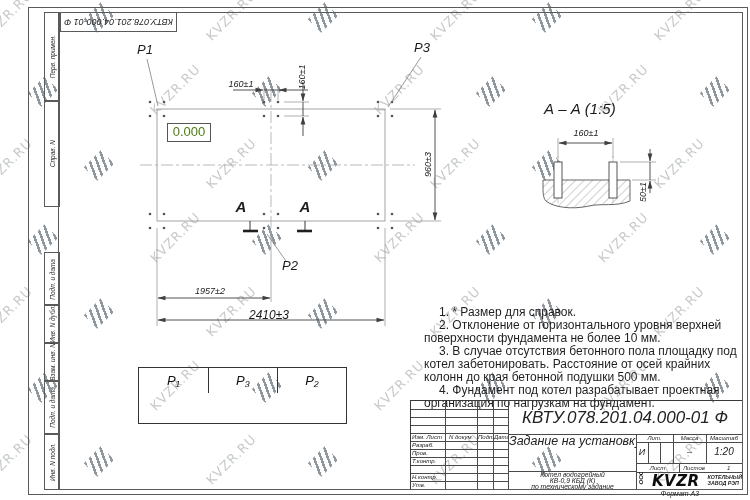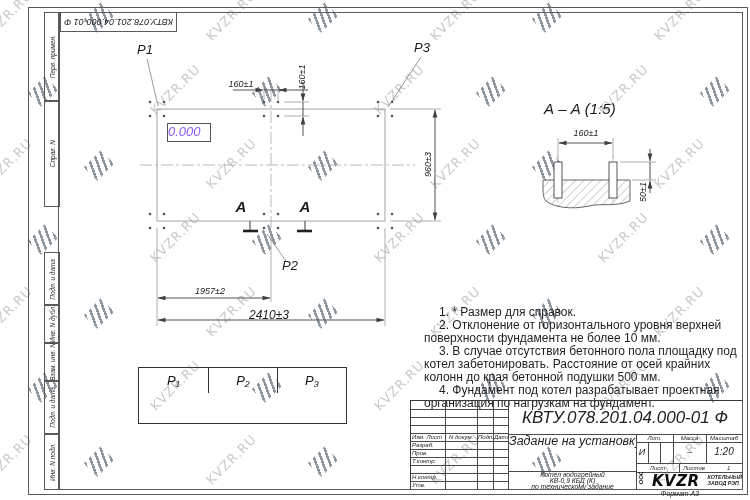--- a/index.html
+++ b/index.html
@@ -23,21 +23,21 @@
   .sideb{position:absolute;left:44px;width:14px;border:1px solid #5a5a5a;z-index:2;
          display:flex;align-items:center;justify-content:center;background:transparent;}
   .sideb span{writing-mode:vertical-rl;transform:rotate(180deg);font-size:6.5px;
               font-style:italic;color:#333;white-space:nowrap;}
   
   #topstamp{position:absolute;left:60px;top:12px;width:115px;height:18px;border:1px solid #5a5a5a;
             z-index:3;display:flex;align-items:center;justify-content:center;}
   #topstamp span{transform:rotate(180deg);font-size:9px;font-style:italic;color:#222;}
   
   #elev{position:absolute;left:167px;top:123px;width:42px;height:17px;border:1px solid #555;
-        z-index:3;font-style:italic;font-size:13px;line-height:16px;color:#8b5cf6;}
+        z-index:3;font-size:13px;text-align:center;line-height:16px;color:#4d7c0f;}
   
   #notes{position:absolute;left:424px;top:306px;width:313px;z-index:3;
          font-size:12px;line-height:13px;color:#1f1f1f;}
   #notes p{margin:0;text-indent:15px;}
   
   #ltab{position:absolute;left:138px;top:367px;width:207px;height:55px;z-index:3;
         border:1px solid #333;display:grid;grid-template-columns:1fr 1fr 1fr;
         grid-template-rows:25px 28px;}
   #ltab div{display:flex;align-items:center;justify-content:center;font-style:italic;
             color:#111;border-left:1px solid #333;border-top:1px solid #333;}
@@ -265,22 +265,22 @@
 
   <div id="notes">
     <p>1. * Размер для справок.</p>
     <p>2. Отклонение от горизонтального уровня верхней поверхности фундамента не более 10 мм.</p>
     <p>3. В случае отсутствия бетонного пола площадку под котел забетонировать. Расстояние от осей крайних колонн до края бетонной подушки 500 мм.</p>
     <p>4. Фундамент под котел разрабатывает проектная организация по нагрузкам на фундамент.</p>
   </div>
 
   <div id="ltab">
     <div class="lt-h">P₁</div>
+    <div class="lt-h">P₃</div>
     <div class="lt-h">P₂</div>
-    <div class="lt-h">P₃</div>
   </div>
 
   <div id="tb">
 
     <div class="ln" style="left:0;top:8px;width:97px;height:1px;"></div>
     <div class="ln" style="left:0;top:16px;width:97px;height:1px;"></div>
     <div class="ln" style="left:0;top:24px;width:97px;height:1px;"></div>
     <div class="ln" style="left:0;top:32px;width:97px;height:1px;"></div>
     <div class="ln" style="left:0;top:40px;width:97px;height:1px;"></div>
     <div class="ln" style="left:0;top:48px;width:97px;height:1px;"></div>

